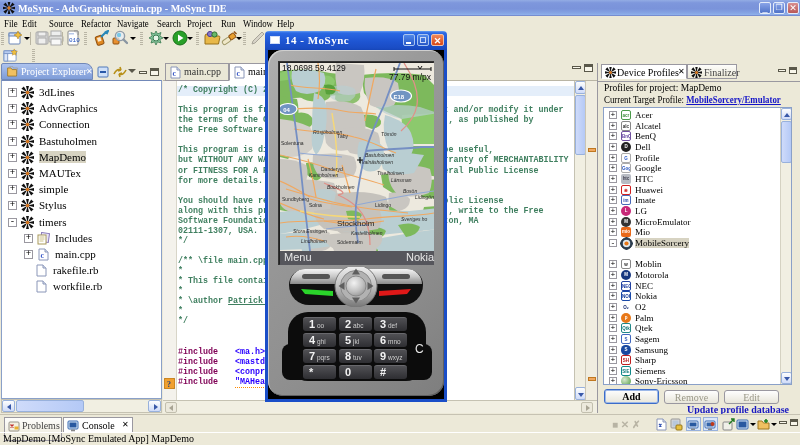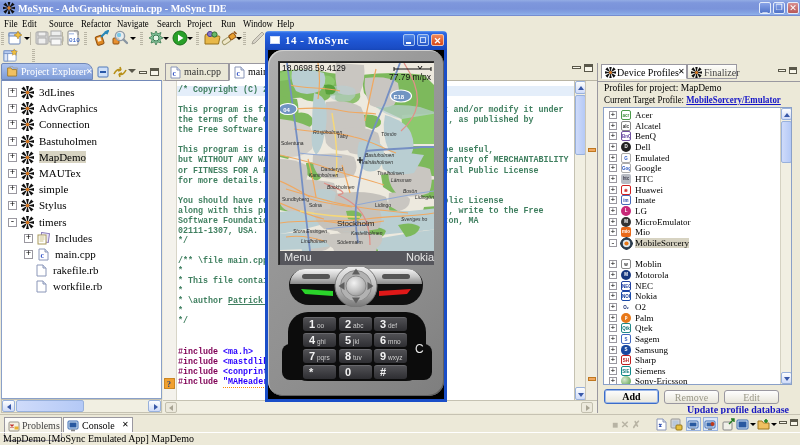--- a/index.html
+++ b/index.html
@@ -33,21 +33,21 @@
 .texp{position:absolute;top:3px;width:9px;height:9px;background:#fff;border:1px solid #9a98a0;font-family:"Liberation Mono",monospace;font-size:9px;line-height:7px;text-align:center;color:#000;}
 .tlabel{position:absolute;top:1px;}
 .hl{background:#d7d3c2;}
 
 #ed-tabrow{left:163px;top:63px;width:434px;height:18px;border-bottom:1px solid #b9b5a5;}
 .edtab{position:absolute;top:0;height:18px;border:1px solid #9a98a0;font-size:10px;white-space:nowrap;}
 #ed-area{left:163px;top:81px;width:411px;height:319px;background:#fff;overflow:hidden;}
 #gutter{left:163px;top:81px;width:14px;height:319px;background:#f4f2ec;border-right:1px solid #d8d5c8;}
 #code{left:178px;top:85px;width:396px;height:319px;font-family:"Liberation Mono",monospace;font-size:8.35px;line-height:10.07px;white-space:pre;color:#3F7F5F;font-weight:bold;}
 #code b{color:#7F0055;}
-#code i{font-style:normal;color:#2A00FF;}
+#code i{font-style:normal;color:#2A00FF;padding-left:12px;}
 #code u{color:#2A00FF;}
 .inc2{border-bottom:1px dotted #ff8800;}
 #ed-vsb{left:574px;top:81px;width:11px;height:319px;}
 #ed-ruler{left:585px;top:81px;width:12px;height:319px;background:#f0ede0;border-left:1px solid #c9c5b5;}
 
 #rp{left:597px;top:63px;width:203px;height:350px;border-left:1px solid #9a98a0;}
 .rtab{position:absolute;top:1px;height:15px;border:1px solid #9a98a0;font-size:11px;white-space:nowrap;}
 #rp-tree{position:absolute;left:6px;top:44px;width:189px;height:278px;background:#fff;border:1px solid #8aa0c8;overflow:hidden;}
 .rrow{position:absolute;left:0;height:11px;width:188px;font-size:9px;white-space:nowrap;}
 .rexp{position:absolute;top:1px;width:8px;height:8px;background:#fff;border:1px solid #9a98a0;font-family:"Liberation Mono",monospace;font-size:8px;line-height:6px;text-align:center;color:#000;}
@@ -445,21 +445,21 @@
       <span class="abs" style="left:31px;top:0px">BenQ</span>
     </div>
 <div class="rrow" style="top:34px">
       <div class="rexp" style="left:5px">+</div>
       <div class="bicon" style="left:17px;background:#222;border-radius:50%;color:#fff;font-size:4.5px;line-height:9px;overflow:hidden">D</div>
       <span class="abs" style="left:31px;top:0px">Dell</span>
     </div>
 <div class="rrow" style="top:45px">
       <div class="rexp" style="left:5px">+</div>
       <div class="bicon" style="left:17px;background:#fff;color:#2858c8;border:1px solid #aaa;font-size:4.5px;line-height:9px;overflow:hidden">G</div>
-      <span class="abs" style="left:31px;top:0px">Emulated</span>
+      <span class="abs" style="left:31px;top:0px">Profile</span>
     </div>
 <div class="rrow" style="top:55px">
       <div class="rexp" style="left:5px">+</div>
       <div class="bicon" style="left:17px;background:#fff;border:1px solid #aaa;color:#2050c0;font-size:4.5px;line-height:9px;overflow:hidden">Gog</div>
       <span class="abs" style="left:31px;top:0px">Google</span>
     </div>
 <div class="rrow" style="top:66px">
       <div class="rexp" style="left:5px">+</div>
       <div class="bicon" style="left:17px;background:#b8bcc4;color:#445;font-size:4.5px;line-height:9px;overflow:hidden">htc</div>
       <span class="abs" style="left:31px;top:0px">HTC</span>

